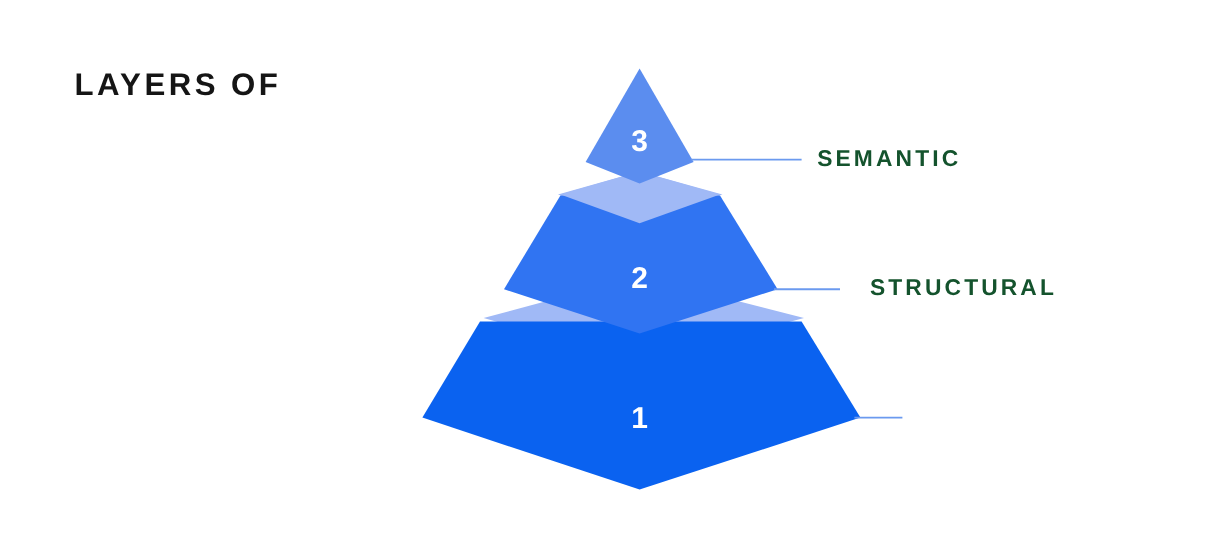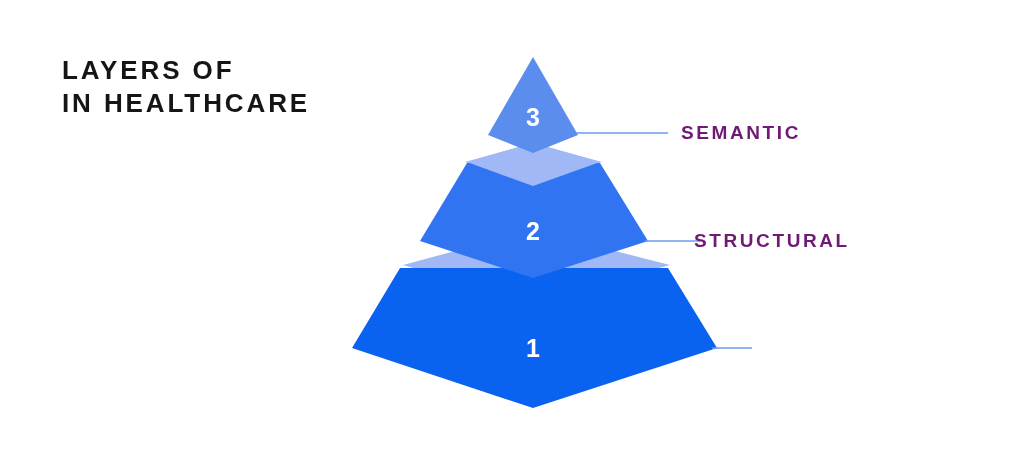--- a/index.html
+++ b/index.html
@@ -55,37 +55,36 @@
     dominant-baseline: middle;
   }
 
   
   .tier-label {
     position: absolute;
     font-family: "Liberation Sans", sans-serif;
     font-size: 19px;
     font-weight: 700;
     letter-spacing: 2.6px;
-    color: #701a75;
+    color: #14532d;
     text-transform: uppercase;
     white-space: nowrap;
     transform: translateY(-50%);
   }
   .label-semantic    { left: 681px; top: 133px; }
-  .label-structural  { left: 694px; top: 241px; }
+  .label-structural  { left: 725px; top: 241px; }
   .label-foundational{ left: 765px; top: 348px; }
 </style>
 </head>
 <body>
 
 <div id="infographic">
 
   <div class="title-block">
     <div class="title-line">LAYERS OF</div>
-    <div class="title-line">IN HEALTHCARE</div>
   </div>
 
   <svg class="pyramid-svg" viewBox="0 0 1024 463">
 
     <g>
 
       <polygon points="403,265 533,230 670,265 533,302" fill="#a0b9f6"></polygon>
 
       <polygon points="400,268 668,268 717,348 533,408 352,348" fill="#0a62f0"></polygon>
       <text class="tier-number" x="533" y="350">1</text>

